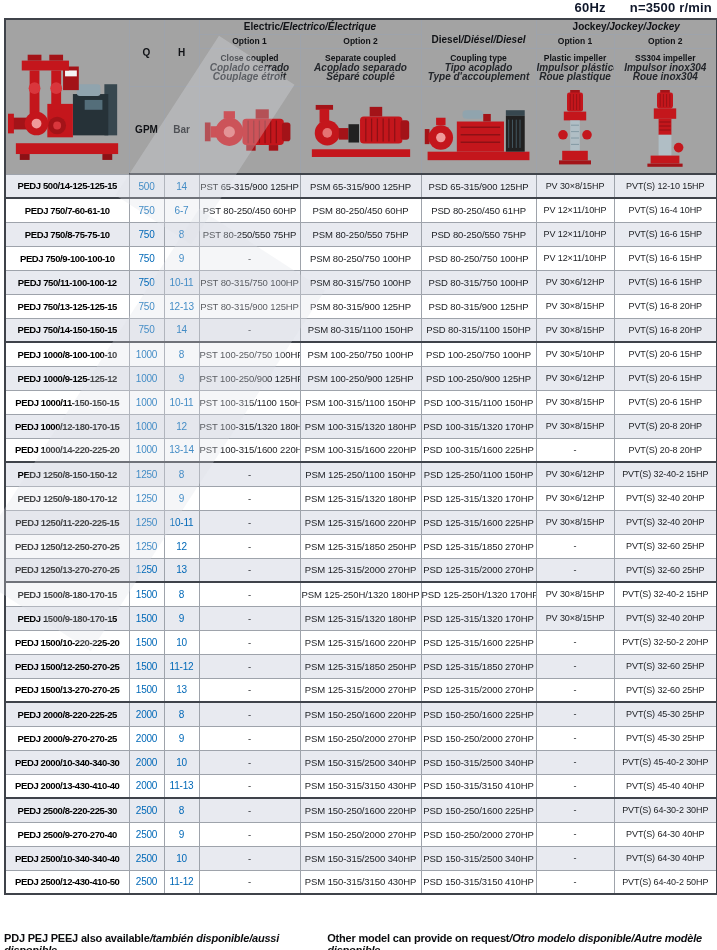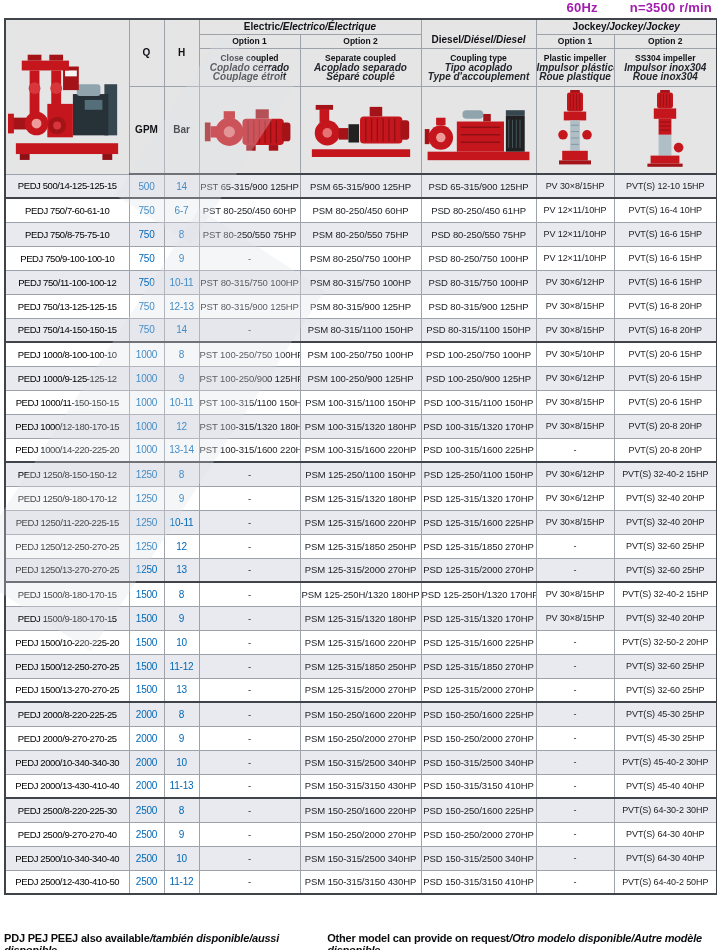--- a/index.html
+++ b/index.html
@@ -1,44 +1,44 @@
 <!DOCTYPE html>
 <html><head>
 <meta charset="utf-8">
 <style>
   * { margin:0; padding:0; box-sizing:border-box; }
   html,body { background:#fff; }
   body { width:717px; height:950px; font-family:"Liberation Sans", sans-serif; }
   .page { position:relative; width:717px; height:950px; background:#fff; overflow:hidden; }
 
-  .top-note { position:absolute; top:0px; right:5px; color:#a21caf; font-weight:bold;
-              font-size:13px; display:flex; gap:32px; letter-spacing:0.2px; }
+  .top-note { position:absolute; top:0px; right:5px; color:#0f172a; font-weight:bold;
+              font-size:13px; display:flex; gap:24px; letter-spacing:0.2px; }
 
   table.spec { position:absolute; top:18px; left:4px; width:712px;
                border-collapse:collapse; table-layout:fixed;
                border:2px solid #3f434a; background:#fff; }
   th, td { border:1px solid #9ea3ab; text-align:center; vertical-align:middle;
            overflow:hidden; white-space:nowrap; }
-  thead th { background:#e5e5e5; font-weight:bold; color:#101216; }
+  thead th { background:#a3a3a3; font-weight:bold; color:#101216; }
   thead tr.hr4 th { border-bottom:2px solid #3f434a; }
 
   .hr1 th { height:15px; font-size:10px; }
   .hr2 th { height:14px; font-size:8.5px; }
   .hr3 th { height:38px;margin-left:18px; }
   .hr4 th { height:88px; }
   .qh { font-size:12px; }
   .g-rest, .d2, .f-rest { font-style:italic; }
   .diesel-head { vertical-align:top; padding-top:14px; }
   .d1 { font-size:8.5px; font-weight:bold; line-height:10px; }
   .d2 { font-size:10px; font-weight:bold; line-height:9px; color:#23262b; }
   .unit { font-size:10px; }
   .photo { display:block; margin:0 auto; }
 
   tbody td { height:24px; font-size:9.5px; color:#1b1d21; letter-spacing:-0.1px; background:#fff; }
-  td.c-model { font-weight:normal; font-size:9.5px; letter-spacing:-0.4px; color:#000; }
+  td.c-model { font-weight:bold; font-size:9.5px; letter-spacing:-0.4px; color:#000; }
   td.c-q, td.c-h { font-weight:normal; color:#0068b7; font-size:10px; letter-spacing:-0.2px; }
   td.c-jockey1, td.c-jockey2 { font-size:9px; }
   tr.shaded td { background:#e8eaf0; }
   tr.group-end td { border-bottom:2px solid #3f434a; }
 
   .footer { position:absolute; left:4px; right:3px; top:932px; display:flex;
             justify-content:space-between; font-size:11px; font-weight:bold;
             color:#0c0d0f; letter-spacing:-0.2px;gap:26px; }
 
   .watermark { position:absolute; pointer-events:none; background:rgba(221,225,232,0.30); }

